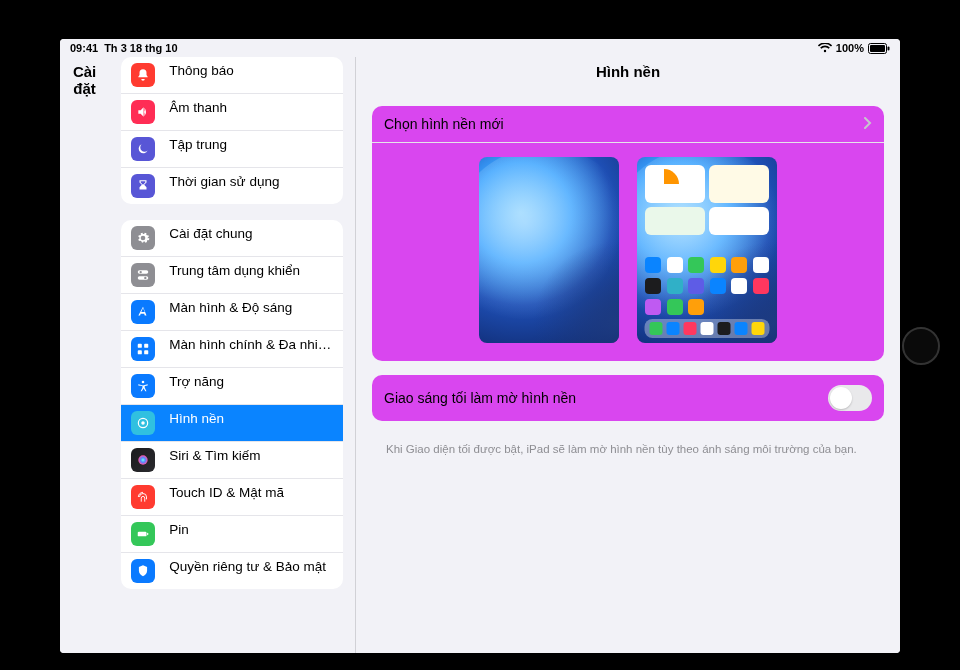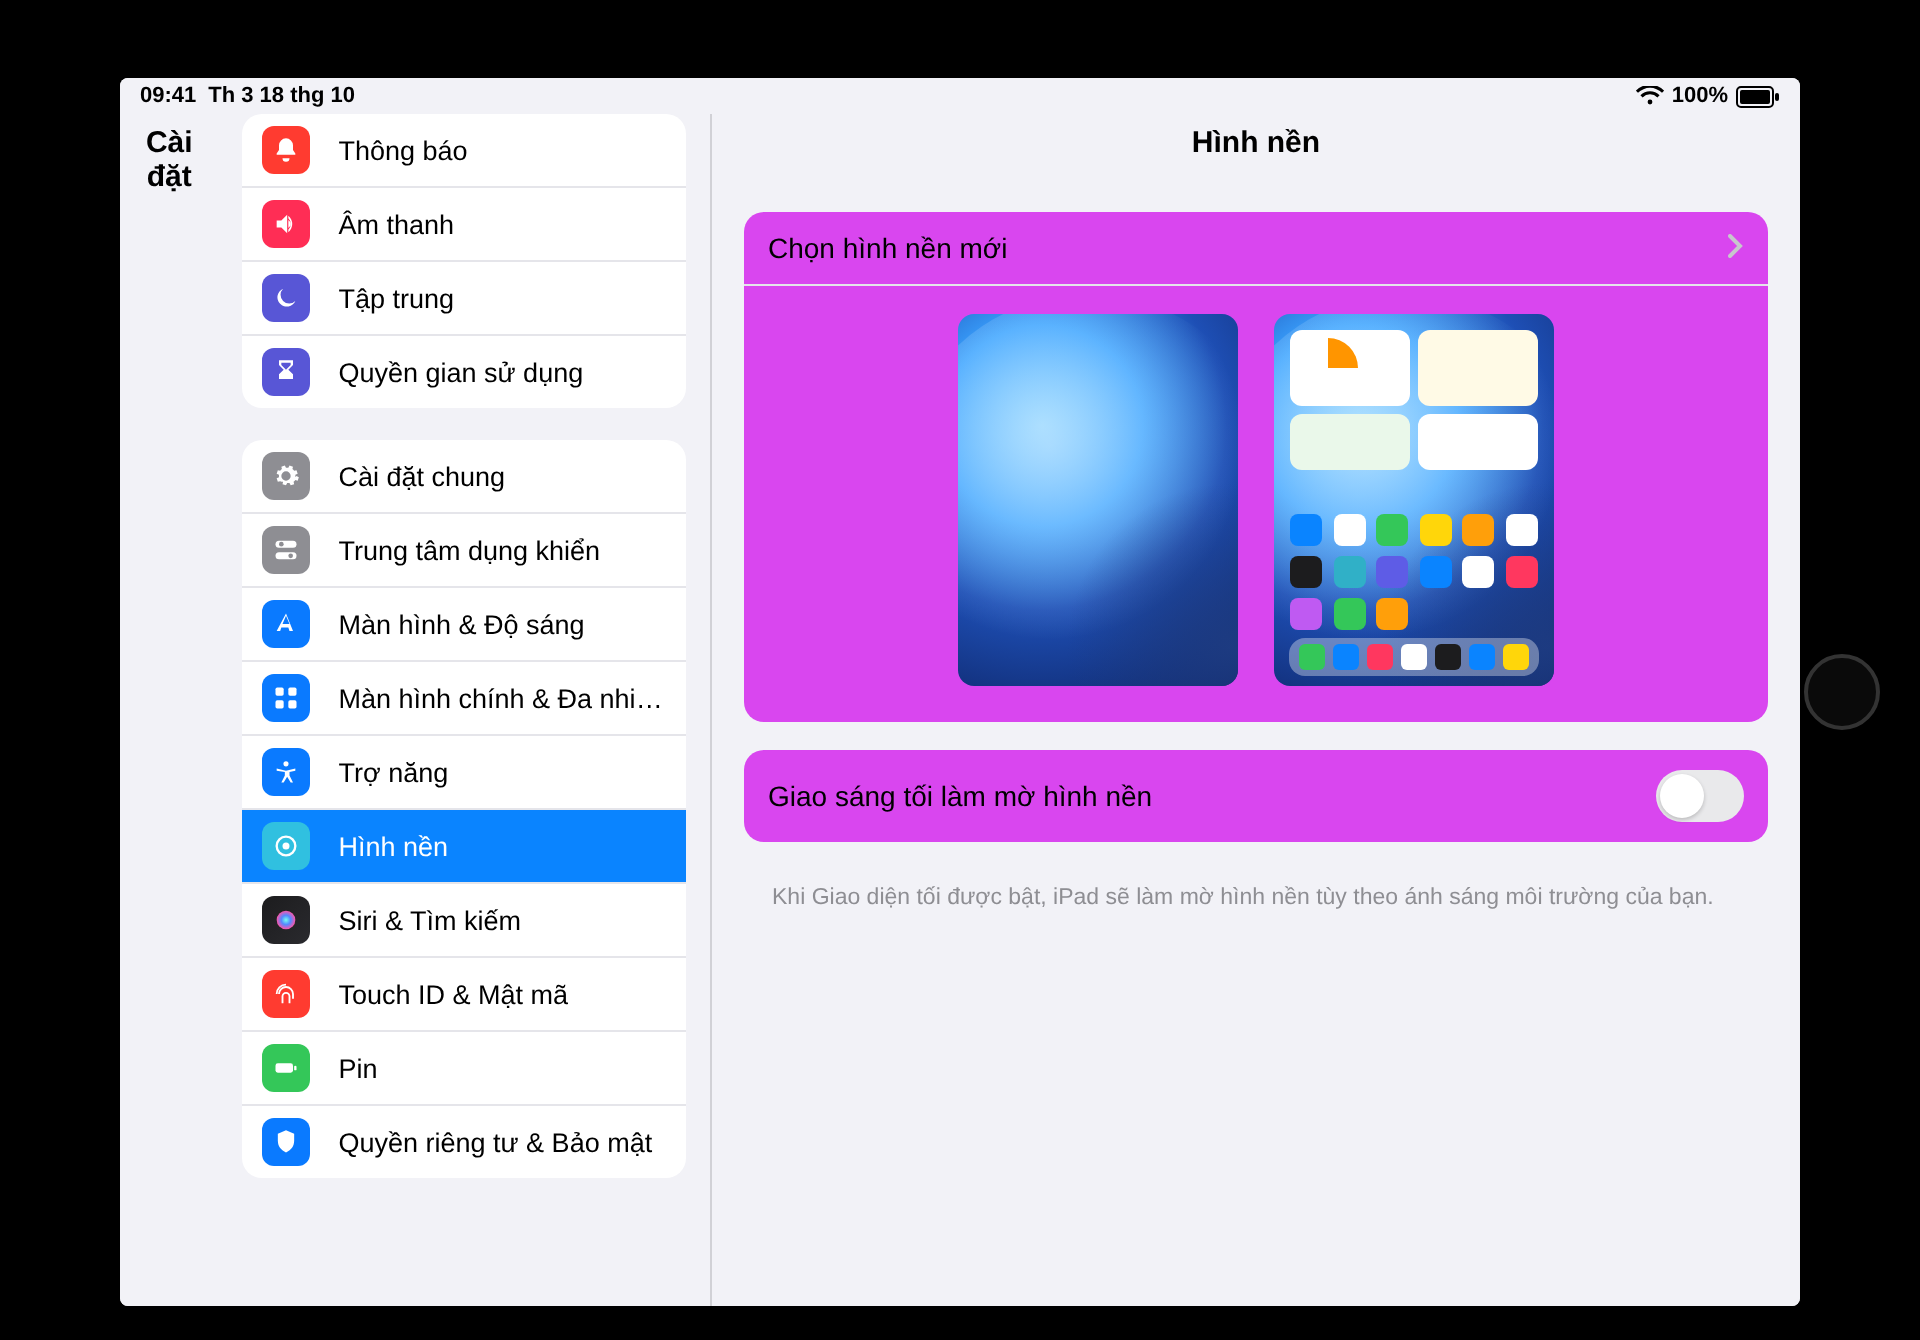--- a/index.html
+++ b/index.html
@@ -47,21 +47,21 @@
     display:flex; flex-direction:row;
   }
   .sidebar-title {
     text-align:center; font-size:15px; font-weight:600; padding:6px 0 8px;
   }
   .sidebar-scroll { overflow-y:auto; padding: 0 12px 12px 12px; }
   .group {
     background:#fff; border-radius:10px; margin-bottom:16px; overflow:hidden;
   }
   .row {
-    display:flex; align-items:center; gap:14px;
+    display:flex; gap:14px;
     padding: 6px 10px;
     border-bottom: 1px solid #e5e5ea;
     font-size: 13.5px; color:#000;
     cursor:pointer;
   }
   .row:last-child { border-bottom:none; }
   .row.selected { background:#0a84ff; color:#fff; }
   .row.selected .icon-box { filter:none; }
   .icon-box {
     width:24px; height:24px; border-radius:6px; flex:0 0 24px;
@@ -201,21 +201,21 @@
                   </svg>
                 </span>
               <span class="row-label">Tập trung</span>
             </div>
             <div class="row">
               <span class="icon-box c-purple">
                   <svg viewBox="0 0 24 24" fill="#fff">
                     <path d="M6 2h12v4l-4 4 4 4v4H6v-4l4-4-4-4V2zm2 2v2l4 4 4-4V4H8z"></path>
                   </svg>
                 </span>
-              <span class="row-label">Quyền gian sử dụng</span>
+              <span class="row-label">Thời gian sử dụng</span>
             </div>
           </div>
 
           <div class="group">
             <div class="row">
               <span class="icon-box c-gray">
                   <svg viewBox="0 0 24 24" fill="#fff">
                     <path d="M12 8a4 4 0 100 8 4 4 0 000-8zm9 4l2 1-1 3-2-.5a8 8 0 01-1.5 1.5l.5 2-3 1-1-2a8 8 0 01-2 0l-1 2-3-1 .5-2A8 8 0 017 16.5L5 17l-1-3 2-1a8 8 0 010-2l-2-1 1-3 2 .5A8 8 0 018.5 6L8 4l3-1 1 2a8 8 0 012 0l1-2 3 1-.5 2A8 8 0 0119 7.5l2-.5 1 3-2 1a8 8 0 010 2z"></path>
                   </svg>
                 </span>

